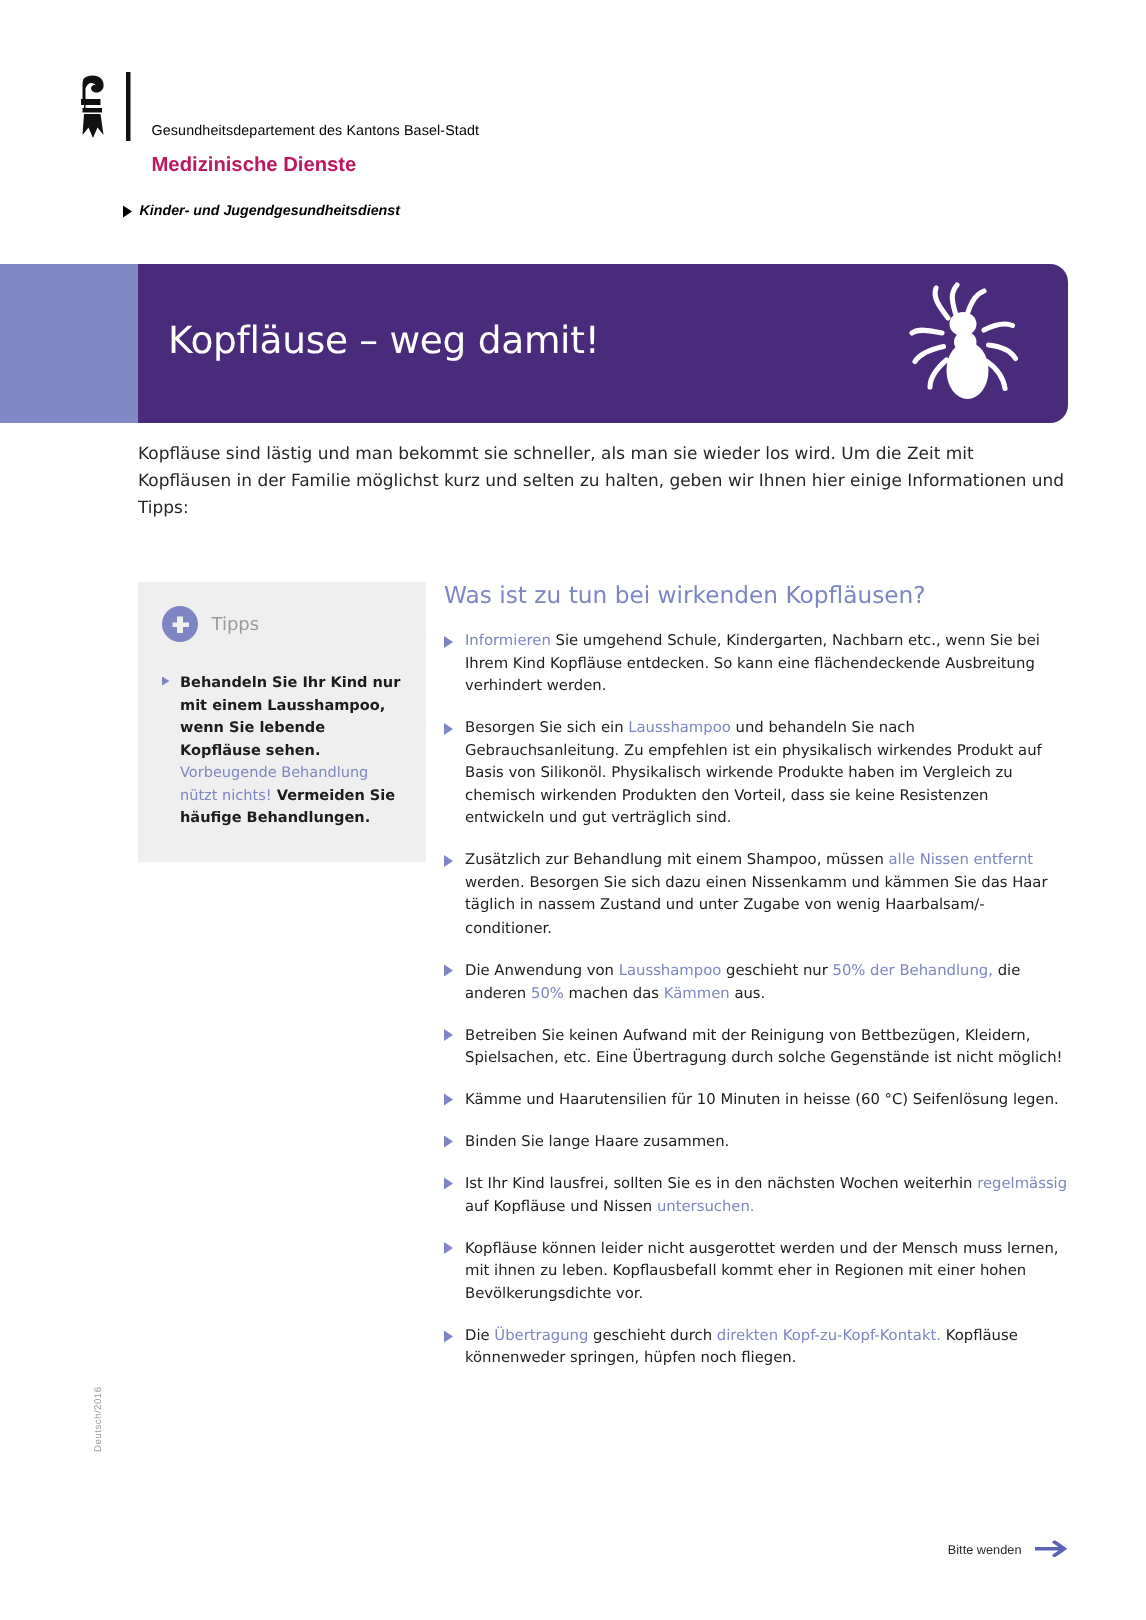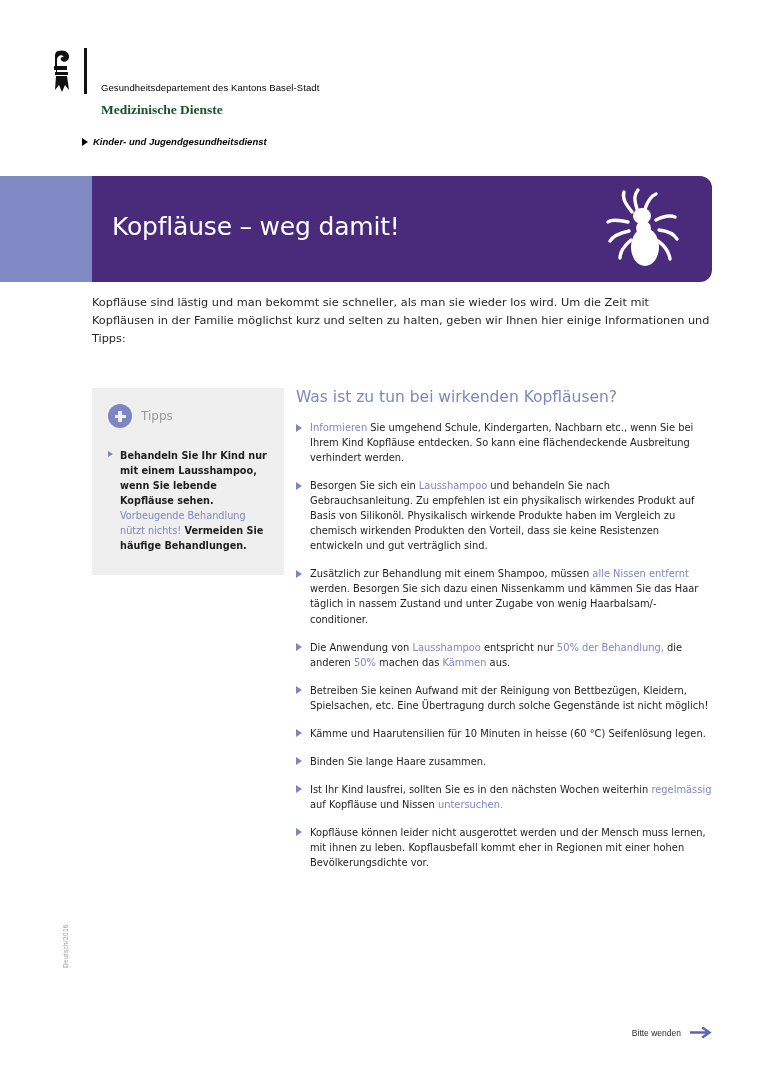--- a/index.html
+++ b/index.html
@@ -16,22 +16,22 @@
   .letterhead { position:absolute; left:44px; top:48px; }
   .lh-row { display:flex; align-items:flex-start; }
   .crest { width:34px; height:46px; flex:0 0 34px; position:relative; }
   .lh-rule { width:3px; background:#111; margin:0 0 0 6px; height:46px; flex:0 0 3px; }
   .lh-text { margin-left:14px; padding-top:2px;margin-top:32px; }
   .lh-dept {
     font-size:9.5px; color:#000; letter-spacing:.1px;
     font-family:"Liberation Sans", sans-serif; line-height:1.2;
   }
   .lh-title {
-    font-size:13.5px; font-weight:bold; color:#14532d; margin-top:9px;
-    font-family:Liberation Serif, serif;
+    font-size:13.5px; font-weight:bold; color:#be185d; margin-top:9px;
+    font-family:Liberation Sans, sans-serif;
   }
   .lh-service {
     margin-top:18px; margin-left:38px;
     font-size:9.5px; font-weight:bold; color:#000;
     font-family:"Liberation Sans", sans-serif;
     display:flex; align-items:center; gap:5px;font-style:italic;
   }
   .tri-black {
     width:0;height:0;border-left:6px solid #000;
     border-top:4px solid transparent;border-bottom:4px solid transparent;
@@ -198,41 +198,45 @@
       <div class="bullet">
         <span class="tri"></span>
         <span class="bullet-text"><span>Besorgen Sie sich ein </span><span class="hl">Lausshampoo</span><span> und behandeln Sie nach Gebrauchsanleitung. Zu empfehlen ist ein physikalisch wirkendes Produkt auf Basis von Silikonöl. Physikalisch wirkende Produkte haben im Vergleich zu chemisch wirkenden Produkten den Vorteil, dass sie keine Resistenzen entwickeln und gut verträglich sind.</span></span>
       </div>
       <div class="bullet">
         <span class="tri"></span>
         <span class="bullet-text"><span>Zusätzlich zur Behandlung mit einem Shampoo, müssen </span><span class="hl">alle Nissen entfernt</span><span> werden. Besorgen Sie sich dazu einen Nissenkamm und kämmen Sie das Haar täglich in nassem Zustand und unter Zugabe von wenig Haarbalsam/-conditioner.</span></span>
       </div>
       <div class="bullet">
         <span class="tri"></span>
-        <span class="bullet-text"><span>Die Anwendung von </span><span class="hl">Lausshampoo</span><span> entspricht nur </span><span class="hl">50% der Behandlung,</span><span> die anderen </span><span class="hl">50%</span><span> machen das </span><span class="hl">Kämmen</span><span> aus.</span></span>
+        <span class="bullet-text"><span>Die Anwendung von </span><span class="hl">Lausshampoo</span><span> geschieht nur </span><span class="hl">50% der Behandlung,</span><span> die anderen </span><span class="hl">50%</span><span> machen das </span><span class="hl">Kämmen</span><span> aus.</span></span>
       </div>
       <div class="bullet">
         <span class="tri"></span>
         <span class="bullet-text"><span>Betreiben Sie keinen Aufwand mit der Reinigung von Bettbezügen, Kleidern, Spielsachen, etc. Eine Übertragung durch solche Gegenstände ist nicht möglich!</span></span>
       </div>
       <div class="bullet">
         <span class="tri"></span>
         <span class="bullet-text"><span>Kämme und Haarutensilien für 10 Minuten in heisse (60 °C) Seifenlösung legen.</span></span>
       </div>
       <div class="bullet">
         <span class="tri"></span>
         <span class="bullet-text"><span>Binden Sie lange Haare zusammen.</span></span>
       </div>
       <div class="bullet">
         <span class="tri"></span>
         <span class="bullet-text"><span>Ist Ihr Kind lausfrei, sollten Sie es in den nächsten Wochen weiterhin </span><span class="hl">regelmässig</span><span> auf Kopfläuse und Nissen </span><span class="hl">untersuchen.</span></span>
       </div>
       <div class="bullet">
         <span class="tri"></span>
         <span class="bullet-text"><span>Kopfläuse können leider nicht ausgerottet werden und der Mensch muss lernen, mit ihnen zu leben. Kopflausbefall kommt eher in Regionen mit einer hohen Bevölkerungsdichte vor.</span></span>
+      </div>
+      <div class="bullet">
+        <span class="tri"></span>
+        <span class="bullet-text"><span>Die </span><span class="hl">Übertragung</span><span> geschieht durch </span><span class="hl">direkten Kopf-zu-Kopf-Kontakt.</span><span> Kopfläuse könnenweder springen, hüpfen noch fliegen.</span></span>
       </div>
     </div>
 </section>
 
 <div class="vert-code">Deutsch/2016</div>
 <div class="footer-note">
   <span>Bitte wenden</span>
   <svg class="arrow-right" width="22" height="11" viewBox="0 0 22 11">
     <path d="M0 5.5 H16 M13 1 L19.5 5.5 L13 10" stroke="#5b63b5" stroke-width="2.4" fill="none" stroke-linecap="square"></path>
   </svg>

